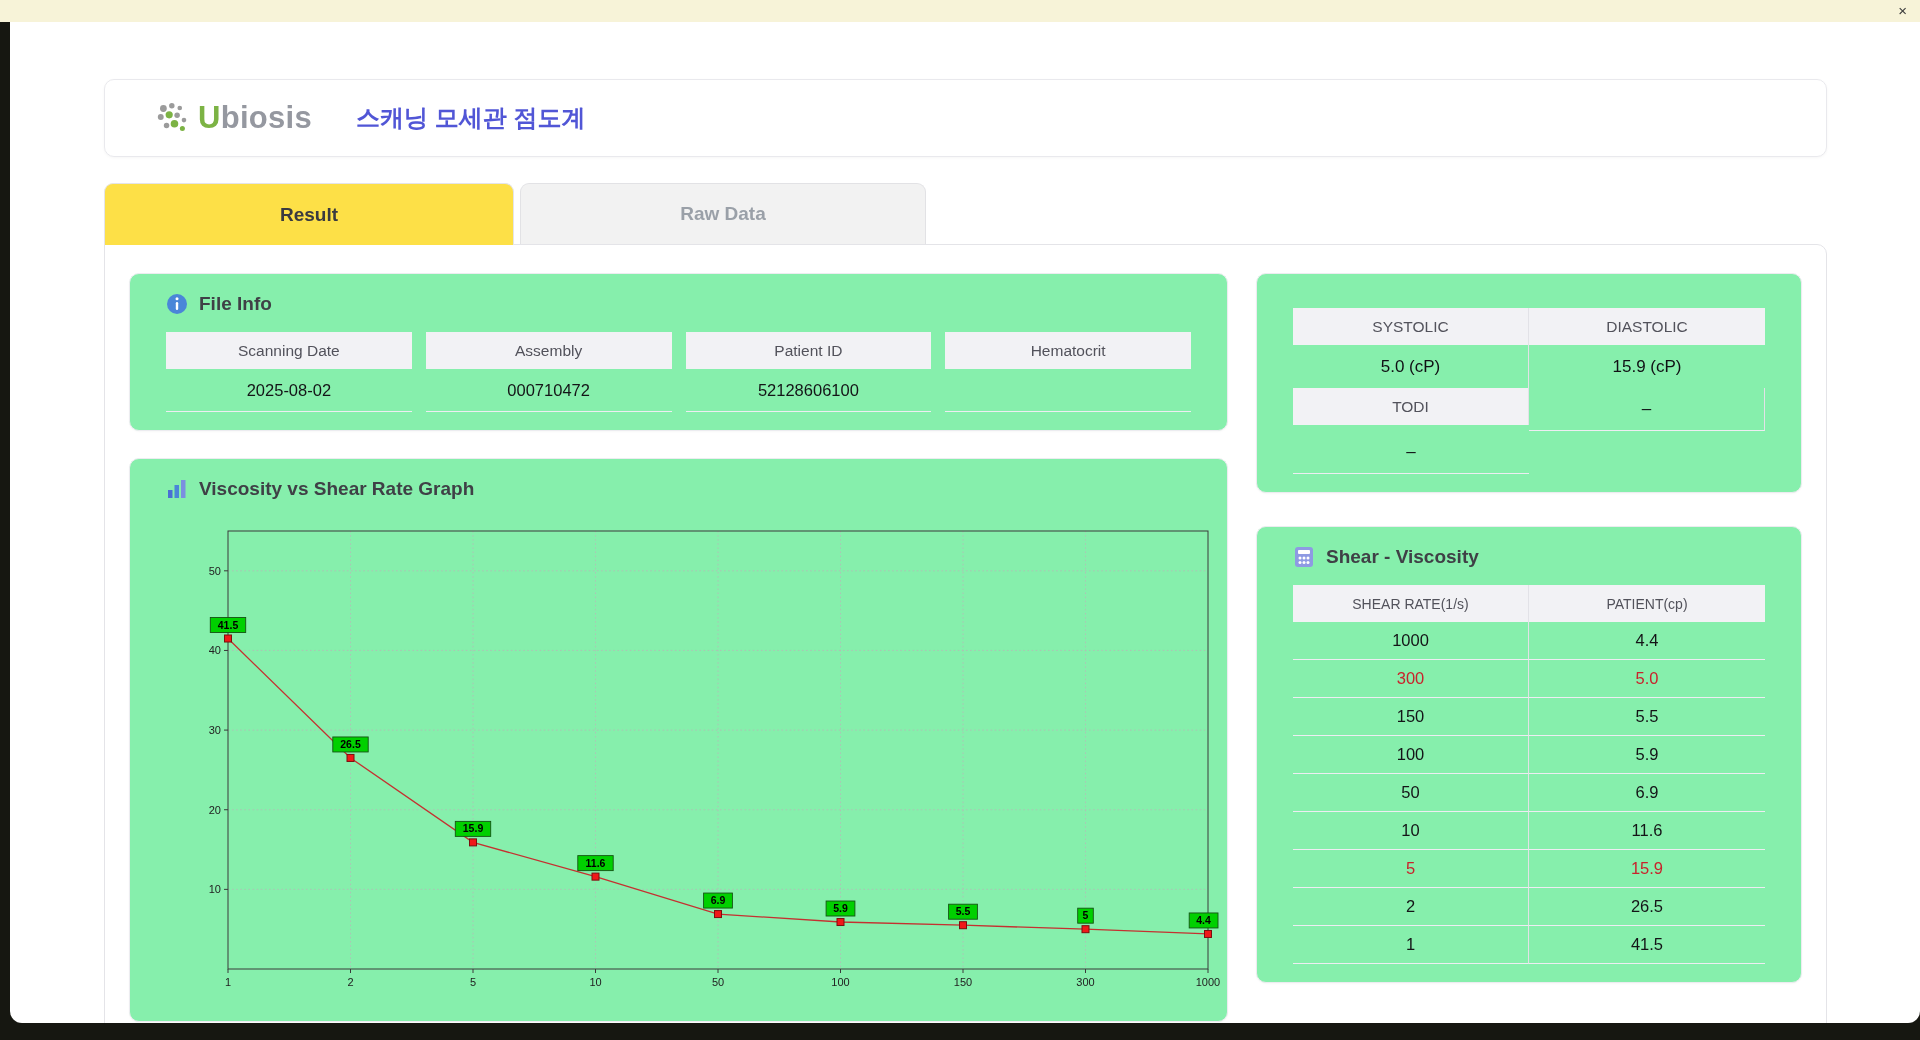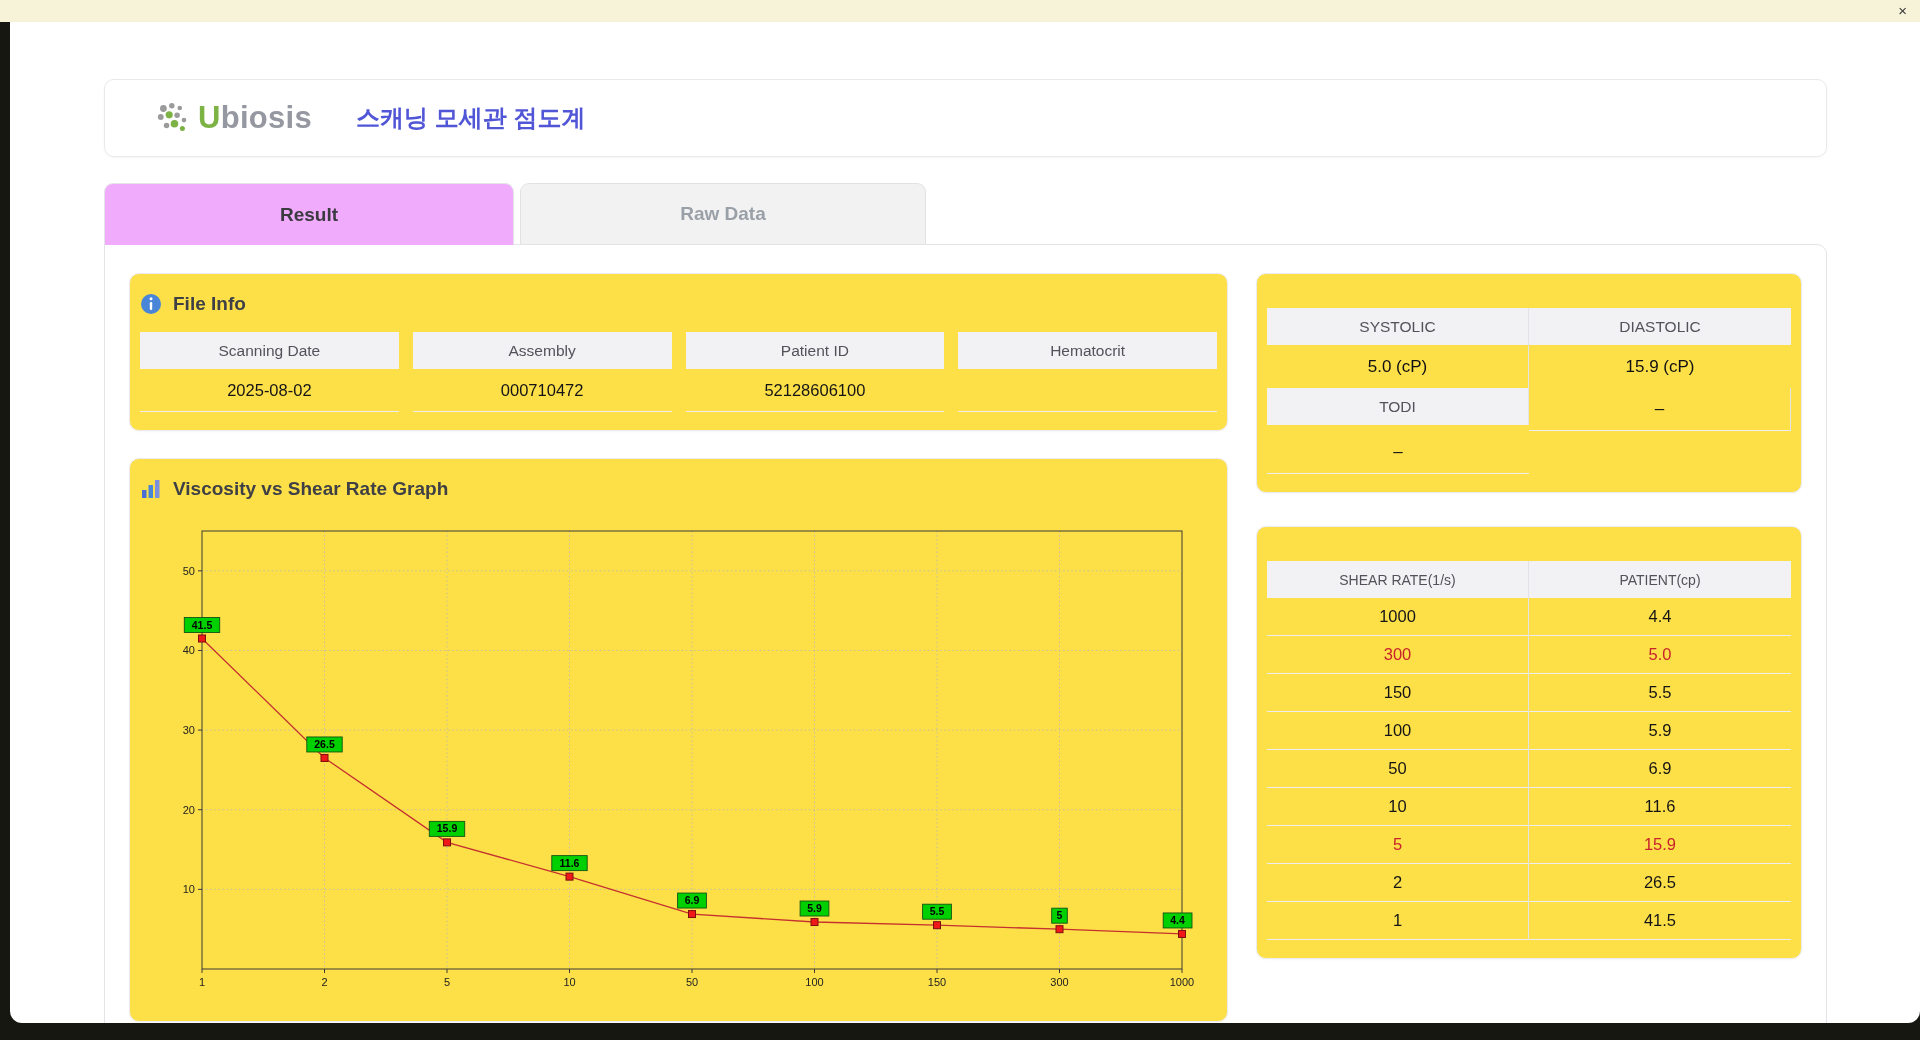--- a/index.html
+++ b/index.html
@@ -39,39 +39,39 @@
   .logo-rest { color:#9598a0; font-weight:600; }
   .app-title { margin-left:44px; font-size:24px; font-weight:700; color:#5156d6; }
 
   
   .tab-bar { display:flex; margin-top:26px; align-items:flex-start; height:61px; position:relative; }
   .tab {
     width:410px; height:61px; display:flex; align-items:center; justify-content:center;
     font-size:19px; border-radius:9px 9px 0 0; cursor:pointer;
   }
   .tab.active {
-    background:#f0abfc; border:1px solid #e4e4e8; border-bottom:none;
+    background:#fde047; border:1px solid #e4e4e8; border-bottom:none;
     color:#3a3a40; font-weight:700; height:62px; position:relative; z-index:2;
   }
   .tab.inactive {
     background:#f2f2f2; border:1px solid #e2e2e5; border-bottom:none;
     color:#9aa0a8; font-weight:600; margin-left:6px; width:406px;
   }
 
   
   .content-panel {
     border:1px solid #e4e4e8; border-radius:0 10px 10px 10px; background:#fff;
     padding:28px 24px 20px 24px; display:flex; gap:28px;
   }
   .left-col { width:1099px; flex:0 0 auto; }
   .right-col { flex:1; min-width:0; }
 
   .card {
-    border:1px solid #ececf0; border-radius:10px; padding:18px 10px;
-    box-shadow:0 1px 2px rgba(0,0,0,0.03); background:#fde047;
+    border:1px solid #ececf0; border-radius:10px; padding:18px 36px;
+    box-shadow:0 1px 2px rgba(0,0,0,0.03); background:#86efac;
   }
   .card-title-row { display:flex; align-items:center; gap:11px; height:24px; }
   .card-title { font-size:19px; font-weight:700; color:#3f4046; }
 
   
   .fi-fields { display:flex; gap:14px; margin-top:16px; }
   .fi-field { flex:1; }
   .fi-label {
     background:#f2f2f5; height:37px; display:flex; align-items:center; justify-content:center;
     font-size:15.5px; color:#52525b;
@@ -290,20 +290,35 @@
             <div class="bv-cell bv-head">DIASTOLIC</div>
             <div class="bv-cell bv-val div-r">5.0 (cP)</div>
             <div class="bv-cell bv-val">15.9 (cP)</div>
             <div class="bv-cell bv-head div-r">TODI</div>
             <div class="bv-cell bv-val last div-r">–</div>
             <div class="bv-cell bv-val last">–</div>
           </div>
         </div>
 
         <div class="card shear-card">
+          <div class="card-title-row">
+            <svg width="22" height="22" viewBox="0 0 22 22">
+              <rect x="2" y="1" width="18" height="20" rx="3" fill="#8e9ae3"></rect>
+              <rect x="5" y="4" width="12" height="4" rx="1" fill="#fff"></rect>
+              <g fill="#fff">
+                <circle cx="7" cy="12" r="1.5"></circle>
+                  <circle cx="11" cy="12" r="1.5"></circle>
+                  <circle cx="15" cy="12" r="1.5"></circle>
+                <circle cx="7" cy="16.5" r="1.5"></circle>
+                  <circle cx="11" cy="16.5" r="1.5"></circle>
+                  <circle cx="15" cy="16.5" r="1.5"></circle>
+              </g>
+            </svg>
+            <span class="card-title">Shear - Viscosity</span>
+          </div>
           <div class="sv-table">
             <div class="sv-head-row">
               <div class="sv-head div-r">SHEAR RATE(1/s)</div>
               <div class="sv-head">PATIENT(cp)</div>
             </div>
             <div id="sv-body">
                 <div class="sv-row">
                   <div class="sv-cell div-r">1000</div>
                   <div class="sv-cell">4.4</div>
                 </div>

